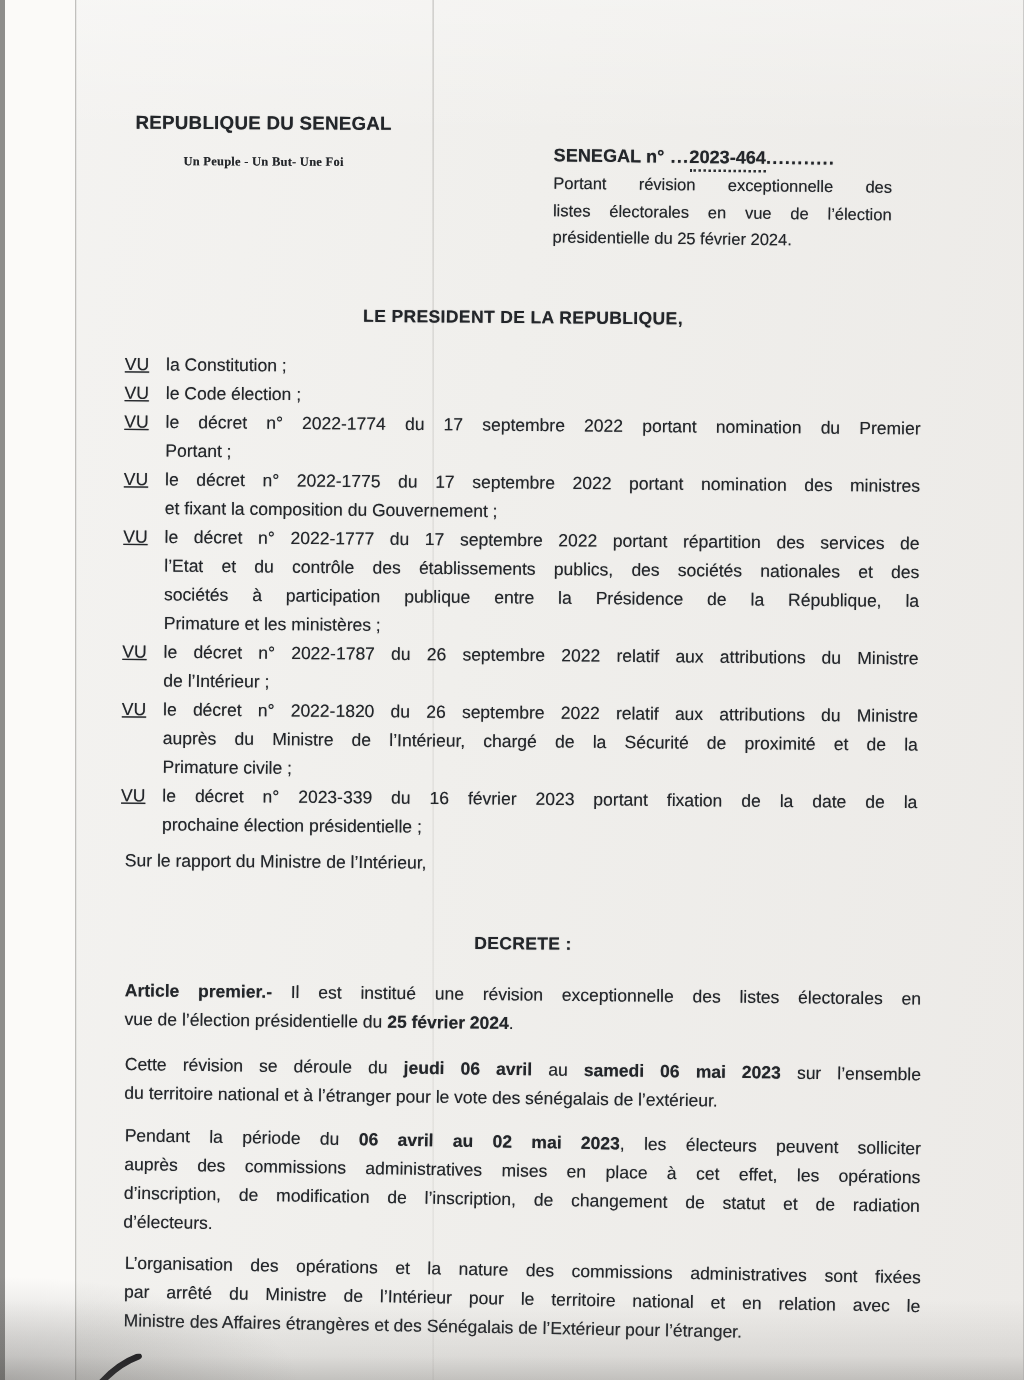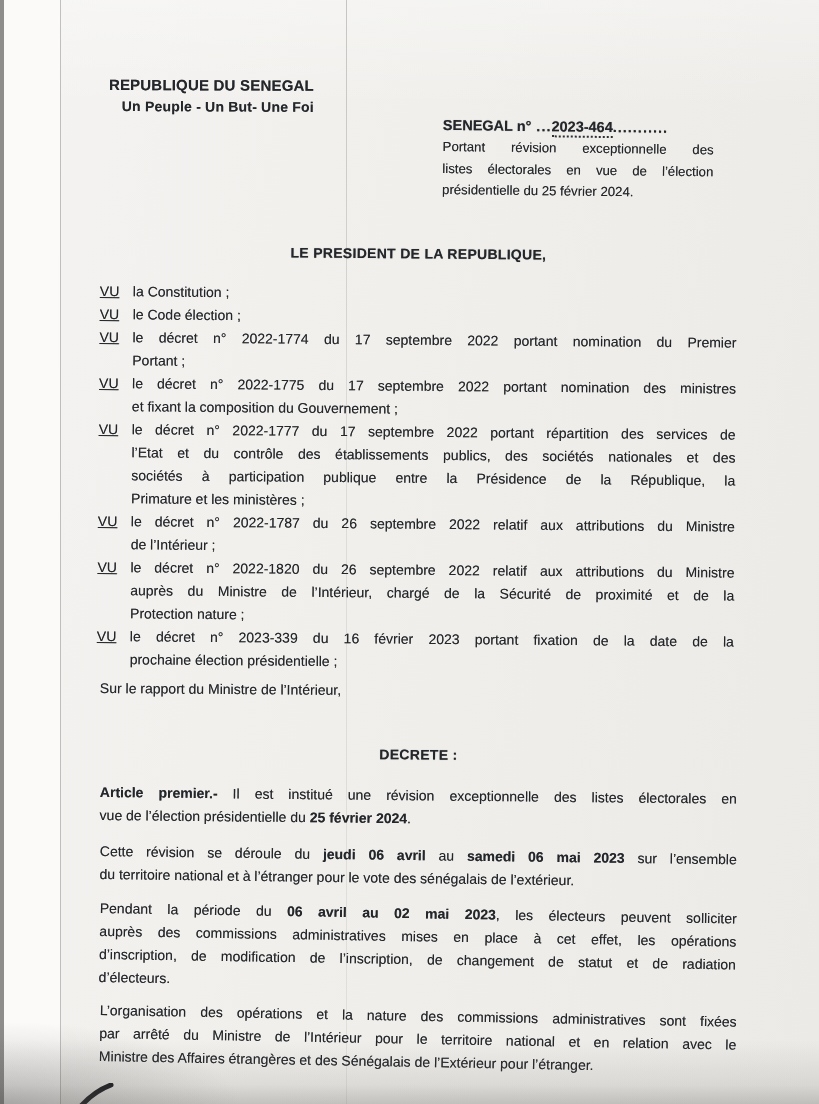--- a/index.html
+++ b/index.html
@@ -17,23 +17,23 @@
     background:linear-gradient(to bottom,rgba(160,158,154,0.55),rgba(170,168,164,0.28) 40%,rgba(170,168,164,0.22));}
   .shade-bottom{position:absolute;left:0;bottom:0;width:100%;height:64px;pointer-events:none;
     background:linear-gradient(to bottom,rgba(100,98,95,0) 0%,rgba(100,98,95,0.14) 70%,rgba(90,88,85,0.30) 100%);}
   .shade-corner{position:absolute;left:0;bottom:0;width:260px;height:90px;pointer-events:none;
     background:radial-gradient(ellipse at 0% 100%,rgba(70,68,66,0.28),rgba(70,68,66,0) 65%);}
 
   .blk{position:absolute;transform-origin:0 0;}
   .txt{font-size:14px;line-height:23px;text-shadow:0 0 0.6px rgba(35,38,42,0.55);}
   .b{font-weight:bold;}
 
-  .header{left:108px;top:76px;width:206px;text-align:right;transform:rotate(0.25deg);}
+  .header{left:108px;top:90px;width:206px;text-align:center;transform:rotate(0.25deg);}
   .country{font-size:15px;font-weight:bold;letter-spacing:0.2px;white-space:nowrap;text-shadow:0 0 0.6px rgba(35,38,42,0.6);}
-  .motto{font-size:14px;font-weight:bold;letter-spacing:0.2px;margin-top:5px;white-space:nowrap;text-shadow:0 0 0.4px rgba(35,38,42,0.5);}
+  .motto{font-size:10px;font-weight:bold;letter-spacing:0.2px;margin-top:17px;white-space:nowrap;text-shadow:0 0 0.4px rgba(35,38,42,0.5);font-family:Liberation Serif, serif;}
 
   .decret{left:443px;top:117px;width:271px;transform:rotate(0.7deg);}
   .decret-line{font-size:14.5px;font-weight:bold;white-space:nowrap;text-shadow:0 0 0.7px rgba(35,38,42,0.6);}
   .decret-line .dots{letter-spacing:1px;}
   .decret-line .lead{margin-left:5px;}
   .decret-num{border-bottom:2px dotted #2c2f33;padding-bottom:1px;}
   .decret-sub{font-size:13.2px;line-height:21.5px;margin-top:3px;text-shadow:0 0 0.6px rgba(35,38,42,0.55);}
 
   .president{left:100px;top:243px;width:637px;text-align:center;font-size:14px;font-weight:bold;
     letter-spacing:0.3px;transform:rotate(0.45deg);text-shadow:0 0 0.7px rgba(35,38,42,0.6);}
@@ -126,21 +126,21 @@
       <div class="vu-body">
           <div class="line"><span>le décret n° 2022-1787 du 26 septembre 2022 relatif aux attributions du Ministre</span></div>
           <div class="line last"><span>de l’Intérieur ;</span></div>
         </div>
     </div>
     <div class="vu-item">
       <span class="vu-col">VU</span>
       <div class="vu-body">
           <div class="line"><span>le décret n° 2022-1820 du 26 septembre 2022 relatif aux attributions du Ministre</span></div>
           <div class="line"><span>auprès du Ministre de l’Intérieur, chargé de la Sécurité de proximité et de la</span></div>
-          <div class="line last"><span>Protection nature ;</span></div>
+          <div class="line last"><span>Primature civile ;</span></div>
         </div>
     </div>
     <div class="vu-item">
       <span class="vu-col">VU</span>
       <div class="vu-body">
           <div class="line"><span>le décret n° 2023-339 du 16 février 2023 portant fixation de la date de la</span></div>
           <div class="line last"><span>prochaine élection présidentielle ;</span></div>
         </div>
     </div>
   </div>

